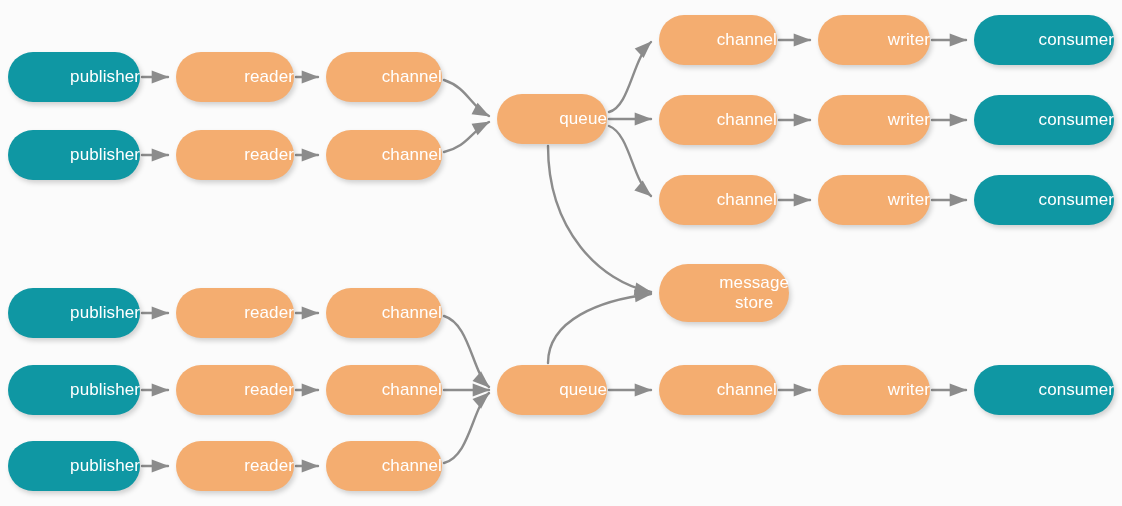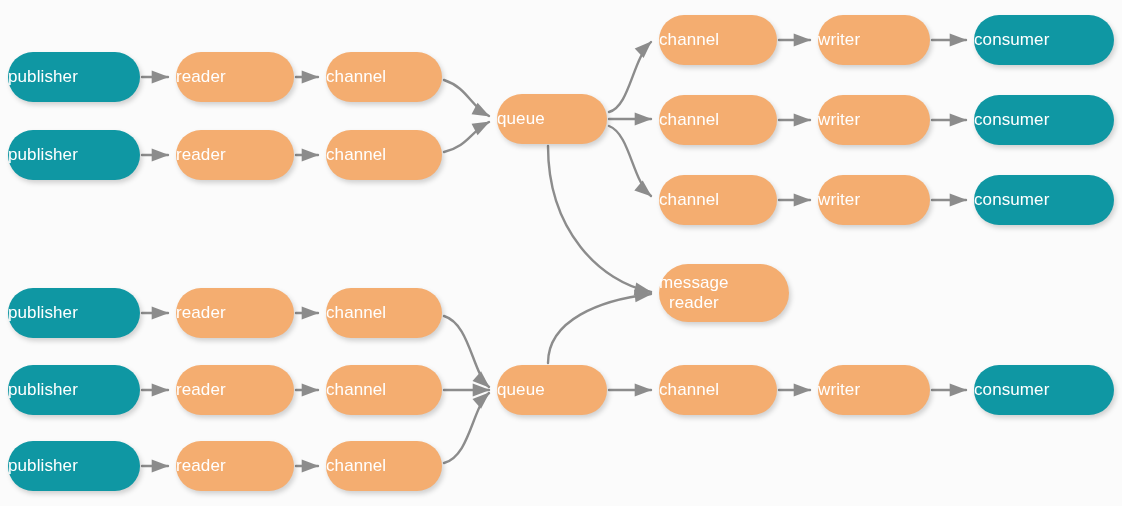--- a/index.html
+++ b/index.html
@@ -22,21 +22,21 @@
     position: absolute;
     left: 0;
     top: 0;
     width: 1122px;
     height: 506px;
   }
   .node {
     position: absolute;
     display: flex;
     align-items: center;
-    justify-content: flex-start;
+    justify-content: flex-end;
     text-align: center;
     color: #ffffff;
     border-radius: 28px;
     box-sizing: border-box;
     line-height: 1.15;
     letter-spacing: 0.1px;
     box-shadow: 2px 3px 5px rgba(0,0,0,0.17);
     z-index: 2;
     user-select: none;
   }
@@ -133,21 +133,21 @@
         <span class="lbl">channel</span>
       </div>
       <div class="node" style="left: 818px; top: 175px; width: 112px; height: 50px; background: rgb(244, 173, 112); font-size: 17px; border-radius: 25px;">
         <span class="lbl">writer</span>
       </div>
       <div class="node" style="left: 974px; top: 175px; width: 140px; height: 50px; background: rgb(15, 151, 163); font-size: 17px; border-radius: 25px;">
         <span class="lbl">consumer</span>
       </div>
       <div class="node" style="left: 659px; top: 264px; width: 130px; height: 58px; background: rgb(244, 173, 112); font-size: 17px; border-radius: 29px;">
         <span class="lbl">message
-reader</span>
+store</span>
       </div>
       <div class="node" style="left: 8px; top: 288px; width: 132px; height: 50px; background: rgb(15, 151, 163); font-size: 17px; border-radius: 25px;">
         <span class="lbl">publisher</span>
       </div>
       <div class="node" style="left: 176px; top: 288px; width: 118px; height: 50px; background: rgb(244, 173, 112); font-size: 17px; border-radius: 25px;">
         <span class="lbl">reader</span>
       </div>
       <div class="node" style="left: 326px; top: 288px; width: 116px; height: 50px; background: rgb(244, 173, 112); font-size: 17px; border-radius: 25px;">
         <span class="lbl">channel</span>
       </div>

